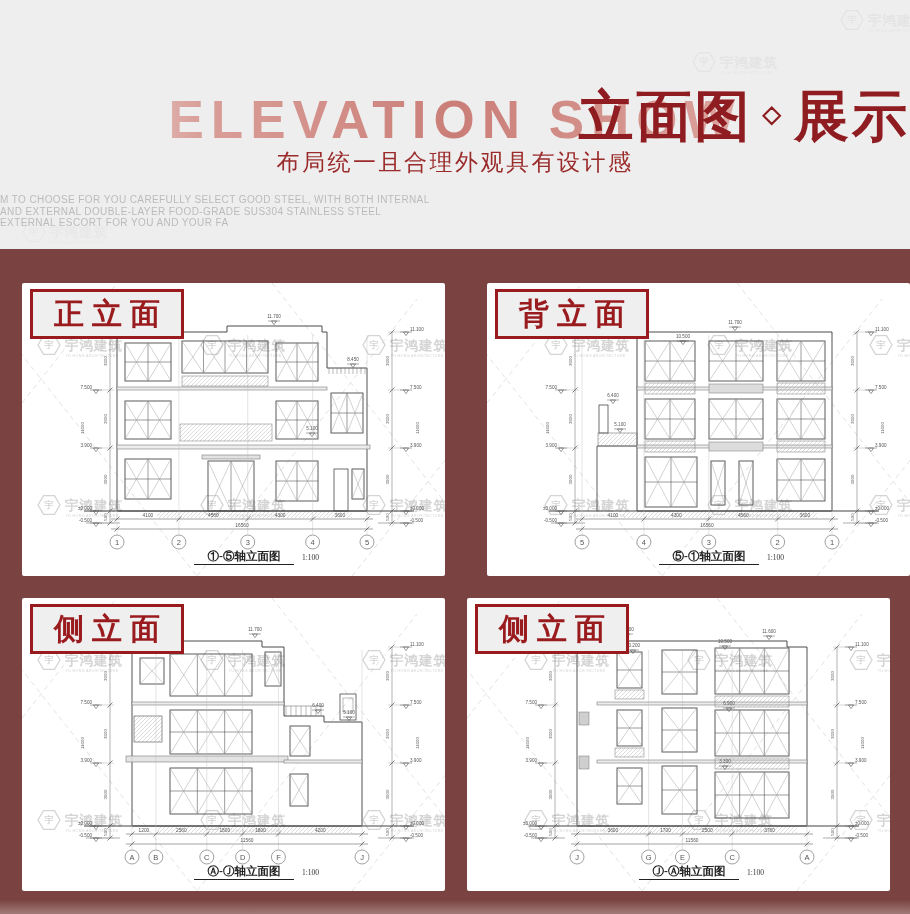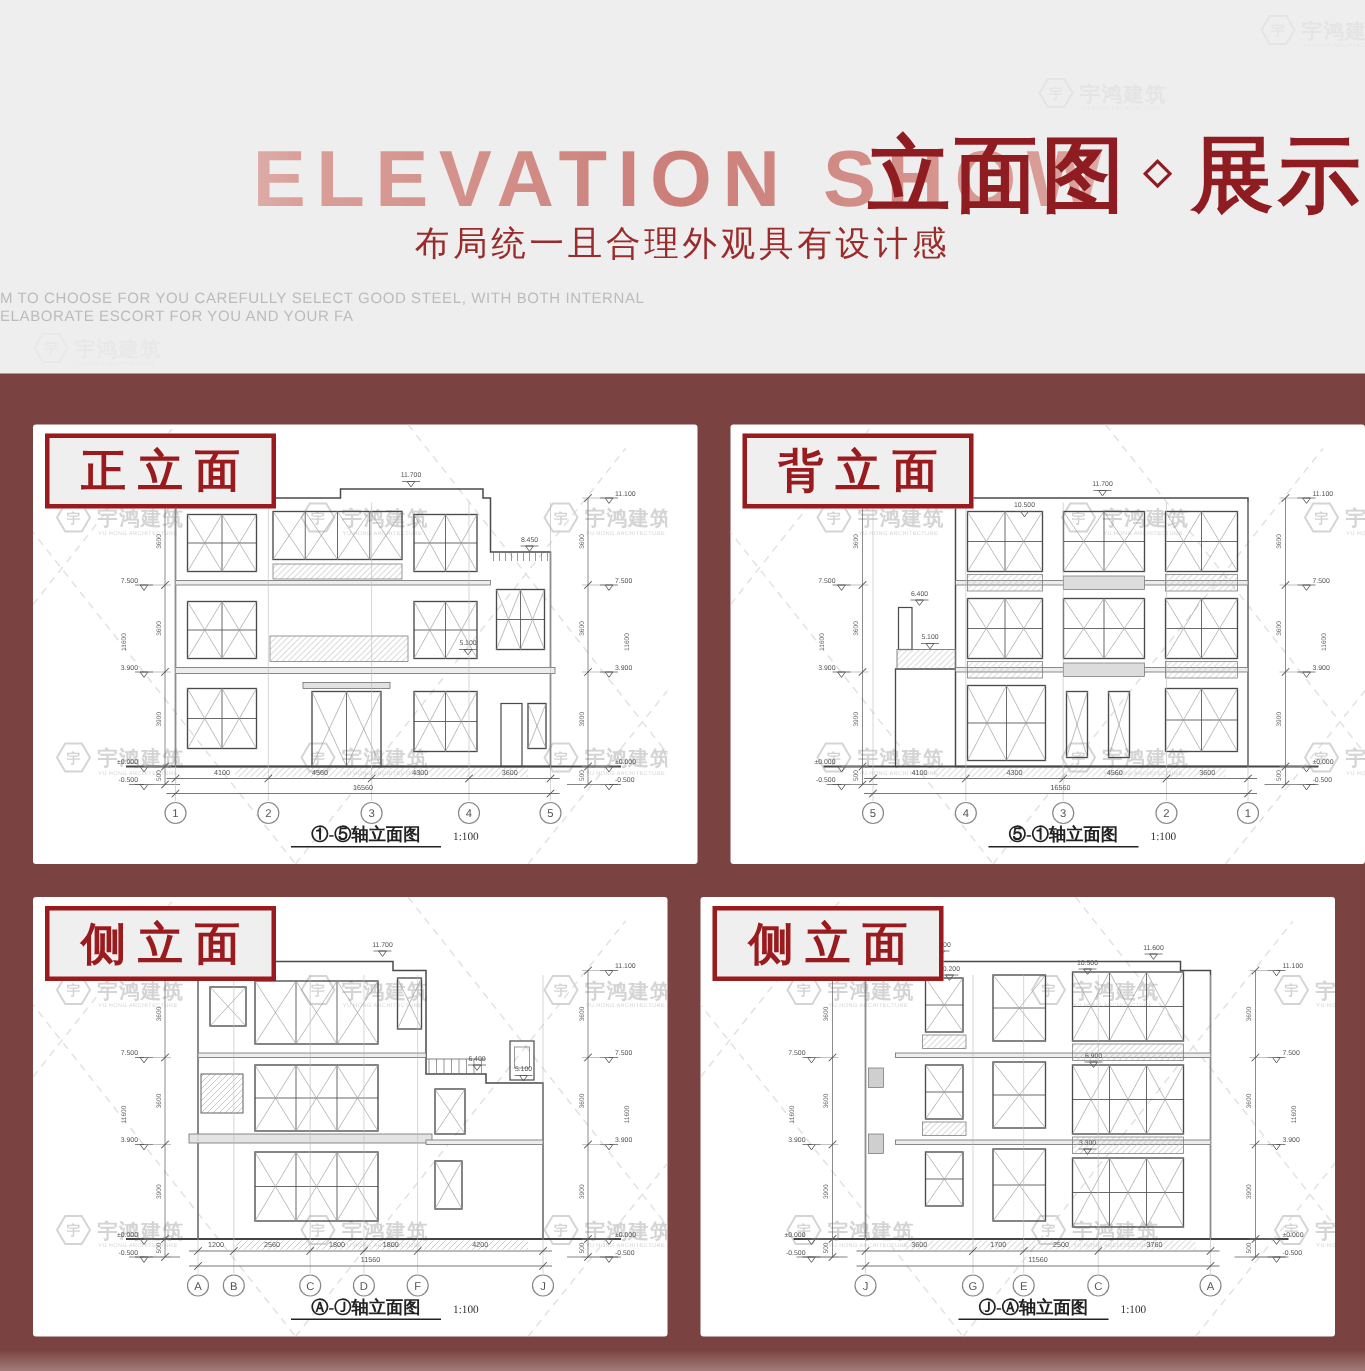--- a/index.html
+++ b/index.html
@@ -16,21 +16,21 @@
         -webkit-background-clip:text;background-clip:text;color:transparent;margin-top:41px;}
   .title{position:absolute;top:80px;left:0;width:100%;text-align:right;
         font-size:55px;font-weight:bold;color:#8e1c20;letter-spacing:3px;}
   .title .diamond{display:inline-block;font-size:24px;vertical-align:13px;margin:0 10px;}
   .subtitle{position:absolute;top:147px;left:0;width:100%;text-align:center;
         font-size:23px;color:#9b2b2b;letter-spacing:2.5px;}
   .desc{position:absolute;top:194px;left:0;width:100%;text-align:left;
         font-size:10px;line-height:11.5px;color:#bdbaba;letter-spacing:.4px;}
   .panel{position:absolute;width:423px;height:293px;background:#ffffff;border-radius:2px;
         overflow:hidden;}
-  #p0{left:22px;top:283px;padding-left:20px;}  #p1{left:467px;top:283px;margin-left:20px;}
+  #p0{left:22px;top:283px;}  #p1{left:467px;top:283px;margin-left:20px;}
   #p2{left:22px;top:598px;}  #p3{left:467px;top:598px;}
   .panel svg.drawing{position:absolute;left:0;top:0;width:423px;height:293px;}
   .plabel{position:absolute;left:8px;top:6px;width:140px;height:44px;z-index:2;
         background:#efefef;border:3px solid #9a1b1e;color:#9a1b1e;
         font-size:30px;font-weight:bold;letter-spacing:8px;padding-left:8px;
         display:flex;align-items:center;justify-content:center;box-sizing:content-box;
         font-family:"Liberation Serif","Liberation Sans",serif;}
 </style>
 </head>
 <body>
@@ -61,21 +61,22 @@
   <div class="bgword">ELEVATION SHOW</div>
 
   <h1 class="title" style="margin:0;">
     <span>立面图</span><span class="diamond">◇</span><span>展示</span>
   </h1>
 
   <div class="subtitle">布局统一且合理外观具有设计感</div>
 
   <div class="desc">
     <div>M TO CHOOSE FOR YOU CAREFULLY SELECT GOOD STEEL, WITH BOTH INTERNAL</div>
-    <div>ELABORATE ESCORT FOR YOU AND YOUR FA</div>
+    <div>AND EXTERNAL DOUBLE-LAYER FOOD-GRADE SUS304 STAINLESS STEEL</div>
+    <div>EXTERNAL ESCORT FOR YOU AND YOUR FA</div>
   </div>
 
   <div class="brown"></div>
 
   <div class="panel" id="p0">
     <div class="plabel">正立面</div>
     <svg class="drawing" viewBox="0 0 423 293" preserveAspectRatio="none">
         <defs>
           <pattern id="hp" width="4" height="4" patternUnits="userSpaceOnUse">
             <path d="M0,4 L4,0" stroke="#b8b8b8" stroke-width="0.5"></path>

